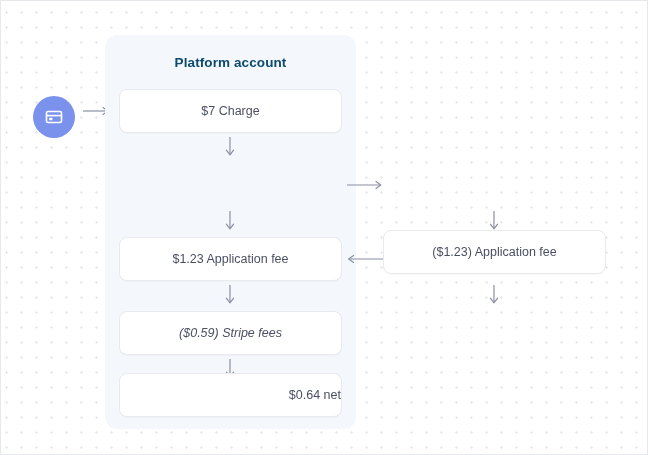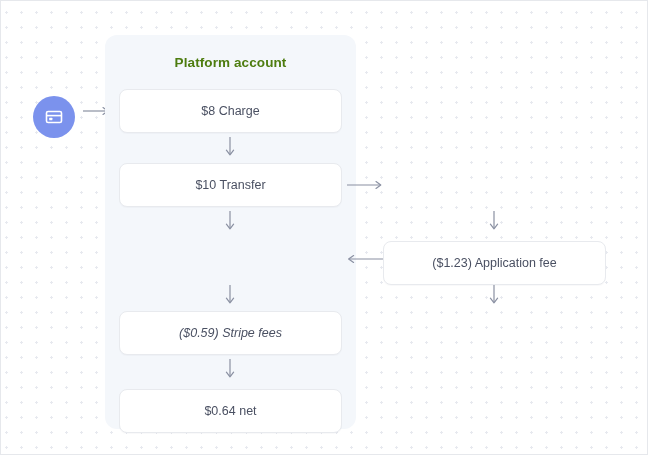--- a/index.html
+++ b/index.html
@@ -62,21 +62,21 @@
   #panel-connected { left: 368px; width: 251px; }
 
   .panel-title {
     position: absolute;
     top: 20px;
     left: 0;
     right: 0;
     text-align: center;
     font-size: 13.5px;
     font-weight: bold;
-    color: #4d7c0f;
+    color: #0c4a6e;
     letter-spacing: 0.1px;
   }
 
   
   .node {
     position: absolute;
     height: 44px;
     background: #ffffff;
     border: 1px solid #e8eaee;
     border-radius: 8px;
@@ -117,81 +117,81 @@
       <line x1="0" y1="5" x2="24" y2="5" stroke="#8a90a2" stroke-width="1.2"></line>
       <polyline points="20,1.6 24.8,5 20,8.4" fill="none" stroke="#8a90a2" stroke-width="1.2" stroke-linecap="round" stroke-linejoin="round"></polyline>
     </svg>
   </div>
 
   <div class="panel" id="panel-platform">
     <div class="panel-title">Platform account</div>
   </div>
 
   <div class="node col-left" style="top:88px;">
-    <span>$8 Charge</span>
+    <span>$7 Charge</span>
   </div>
 
   <div class="v-arrow" style="left:222px; top:136px;">
     <svg width="14" height="22" viewBox="0 0 14 22">
       <line x1="7" y1="0" x2="7" y2="17" stroke="#8a90a2" stroke-width="1.2"></line>
       <polyline points="3.4,13.2 7,17.8 10.6,13.2" fill="none" stroke="#8a90a2" stroke-width="1.2" stroke-linecap="round" stroke-linejoin="round"></polyline>
     </svg>
   </div>
 
-  <div class="node col-left" style="top:162px;">
-    <span>$10 Transfer</span>
-  </div>
 
   <div class="v-arrow" style="left:222px; top:210px;">
     <svg width="14" height="22" viewBox="0 0 14 22">
       <line x1="7" y1="0" x2="7" y2="17" stroke="#8a90a2" stroke-width="1.2"></line>
       <polyline points="3.4,13.2 7,17.8 10.6,13.2" fill="none" stroke="#8a90a2" stroke-width="1.2" stroke-linecap="round" stroke-linejoin="round"></polyline>
     </svg>
   </div>
 
+  <div class="node col-left" style="top:236px;">
+    <span>$1.23 Application fee</span>
+  </div>
 
   <div class="v-arrow" style="left:222px; top:284px;">
     <svg width="14" height="22" viewBox="0 0 14 22">
       <line x1="7" y1="0" x2="7" y2="17" stroke="#8a90a2" stroke-width="1.2"></line>
       <polyline points="3.4,13.2 7,17.8 10.6,13.2" fill="none" stroke="#8a90a2" stroke-width="1.2" stroke-linecap="round" stroke-linejoin="round"></polyline>
     </svg>
   </div>
 
   <div class="node col-left" style="top:310px;font-style:italic;">
     <span>($0.59) Stripe fees</span>
   </div>
 
   <div class="v-arrow" style="left:222px; top:358px;">
     <svg width="14" height="22" viewBox="0 0 14 22">
       <line x1="7" y1="0" x2="7" y2="17" stroke="#8a90a2" stroke-width="1.2"></line>
       <polyline points="3.4,13.2 7,17.8 10.6,13.2" fill="none" stroke="#8a90a2" stroke-width="1.2" stroke-linecap="round" stroke-linejoin="round"></polyline>
     </svg>
   </div>
 
-  <div class="node col-left" style="top:388px;">
+  <div class="node col-left" style="top:372px;justify-content:flex-end;">
     <span>$0.64 net</span>
   </div>
 
 
   <div class="h-arrow" style="left:346px; top:178px; width:40px;">
     <svg width="40" height="10" viewBox="0 0 40 10">
       <line x1="0" y1="5" x2="33" y2="5" stroke="#8a90a2" stroke-width="1.2"></line>
       <polyline points="29,1.6 33.8,5 29,8.4" fill="none" stroke="#8a90a2" stroke-width="1.2" stroke-linecap="round" stroke-linejoin="round"></polyline>
     </svg>
   </div>
 
 
   <div class="v-arrow" style="left:486px; top:210px;">
     <svg width="14" height="22" viewBox="0 0 14 22">
       <line x1="7" y1="0" x2="7" y2="17" stroke="#8a90a2" stroke-width="1.2"></line>
       <polyline points="3.4,13.2 7,17.8 10.6,13.2" fill="none" stroke="#8a90a2" stroke-width="1.2" stroke-linecap="round" stroke-linejoin="round"></polyline>
     </svg>
   </div>
 
-  <div class="node col-right" style="top:240px;">
+  <div class="node col-right" style="top:229px;">
     <span>($1.23) Application fee</span>
   </div>
 
   <div class="h-arrow" style="left:342px; top:252px; width:40px;">
     <svg width="40" height="10" viewBox="0 0 40 10">
       <line x1="6" y1="5" x2="40" y2="5" stroke="#8a90a2" stroke-width="1.2"></line>
       <polyline points="10.6,1.6 5.6,5 10.6,8.4" fill="none" stroke="#8a90a2" stroke-width="1.2" stroke-linecap="round" stroke-linejoin="round"></polyline>
     </svg>
   </div>
 

